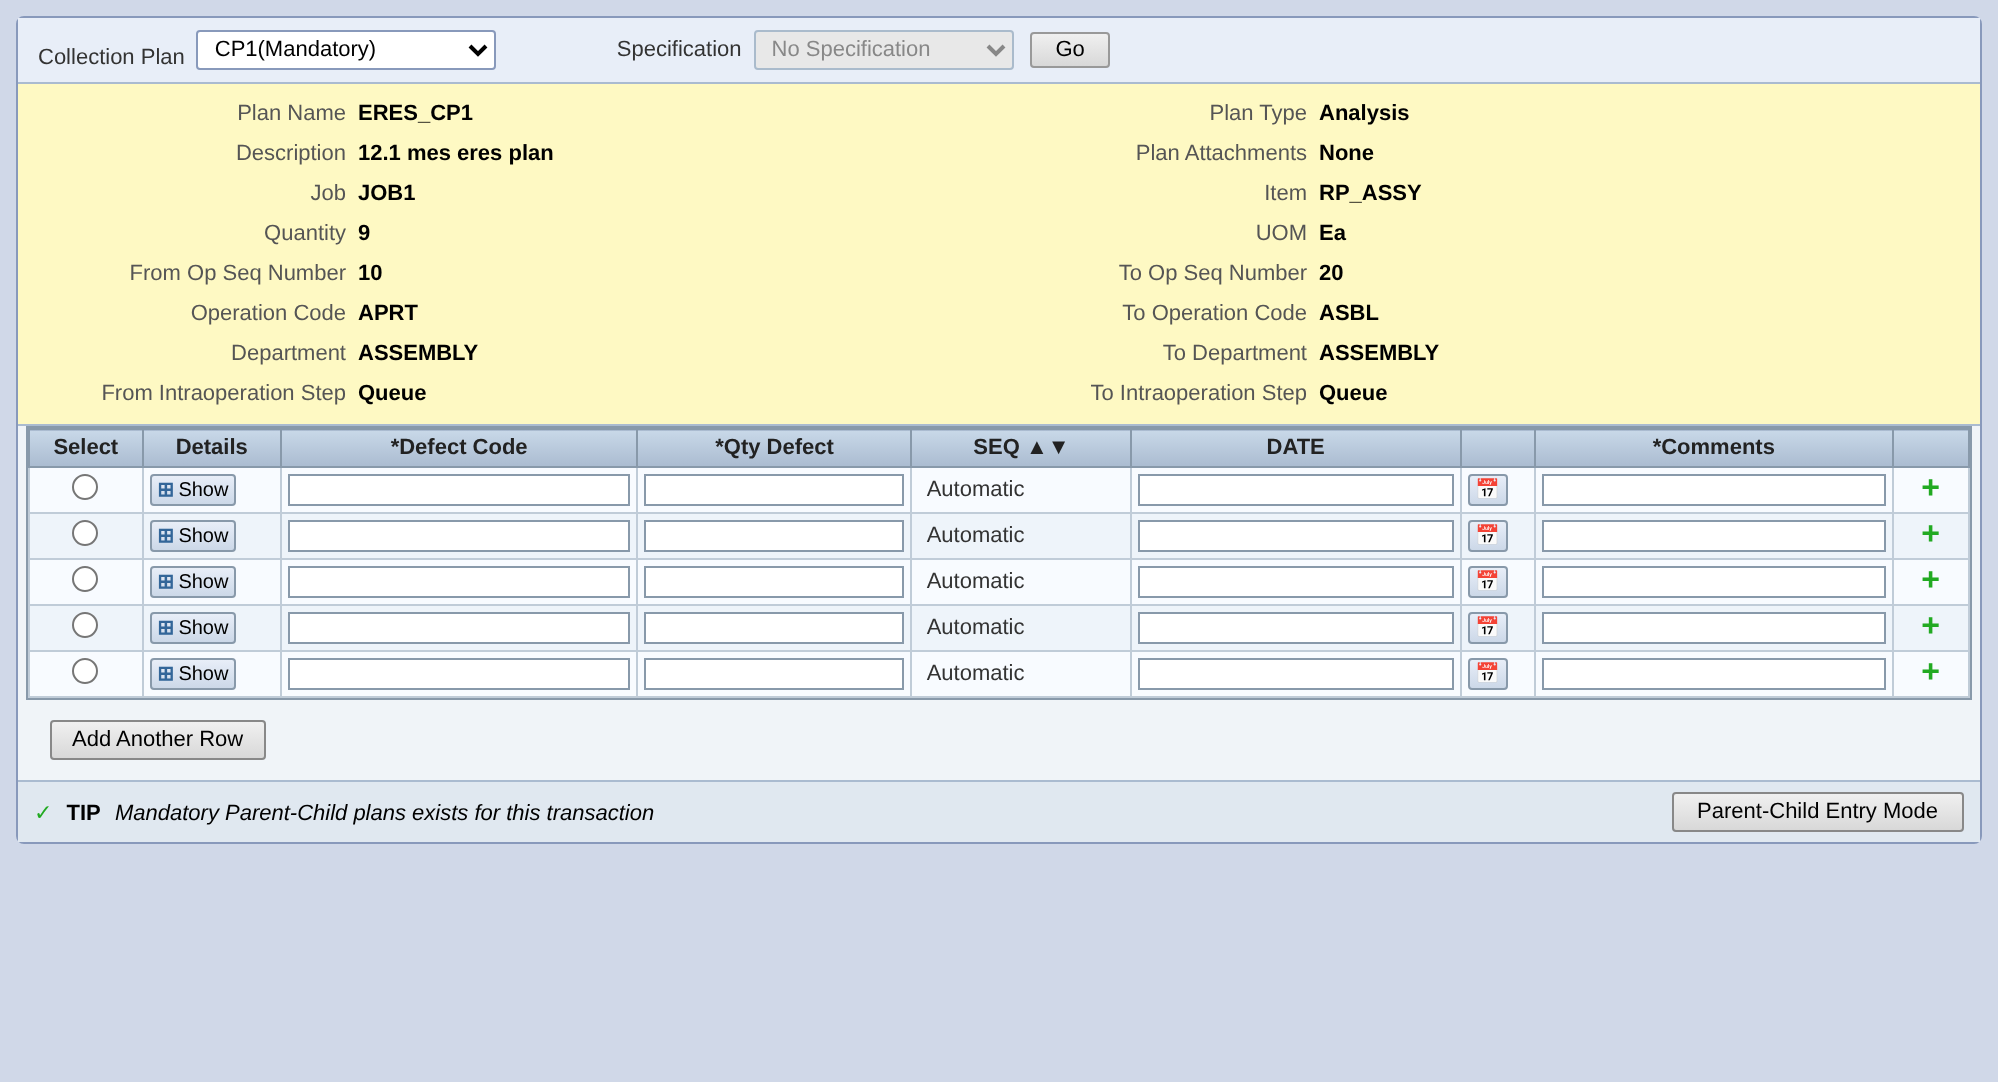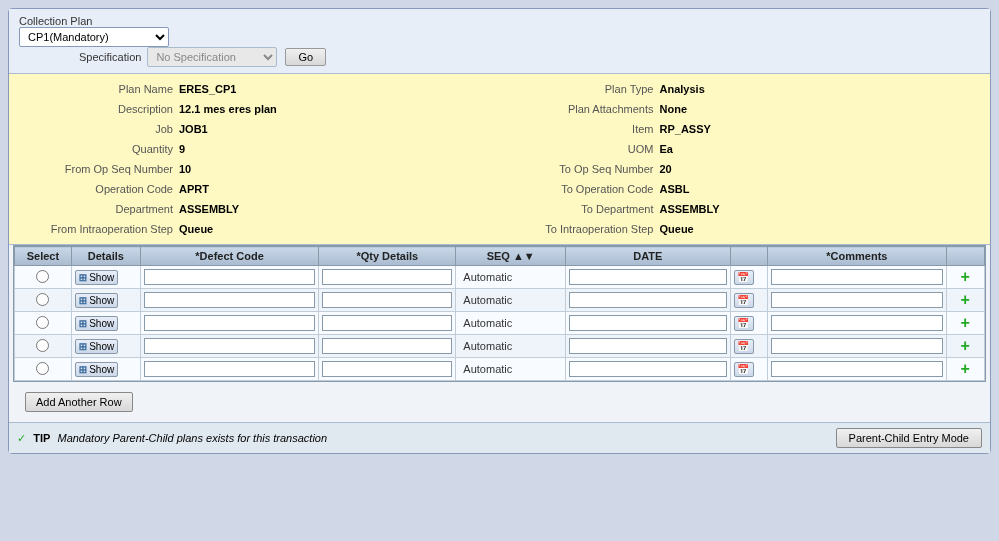--- a/index.html
+++ b/index.html
@@ -22,25 +22,24 @@
       background: linear-gradient(to bottom, #7a9fd4, #5578b8);
       color: white;
       font-weight: bold;
       font-size: 12px;
       padding: 4px 8px;
       border-radius: 3px 3px 0 0;
     }
 
     .top-controls {
       display: flex;
-      align-items: flex-start;
+      align-items: flex-end;
       padding: 6px 10px;
       background: #e8eef8;
       border-bottom: 1px solid #aabbd0;
-      flex-direction: column;
     }
 
     .top-controls label {
       color: #333;
       font-size: 11px;
       margin-right: 6px;
     }
 
     .collection-select {
       padding: 2px 4px;
@@ -362,21 +361,21 @@
     </div>
 
 
     <div class="table-wrapper">
       <table class="data-table">
         <thead>
           <tr>
             <th class="col-select">Select</th>
             <th class="col-details">Details</th>
             <th class="col-defect">*Defect Code</th>
-            <th class="col-qty">*Qty Details</th>
+            <th class="col-qty">*Qty Defect</th>
             <th class="col-seq">
               <span>SEQ</span>
               <span style="cursor:pointer;">▲▼</span>
             </th>
             <th class="col-date">DATE</th>
             <th class="col-cal"></th>
             <th class="col-comments">*Comments</th>
             <th class="col-add"></th>
           </tr>
         </thead>

